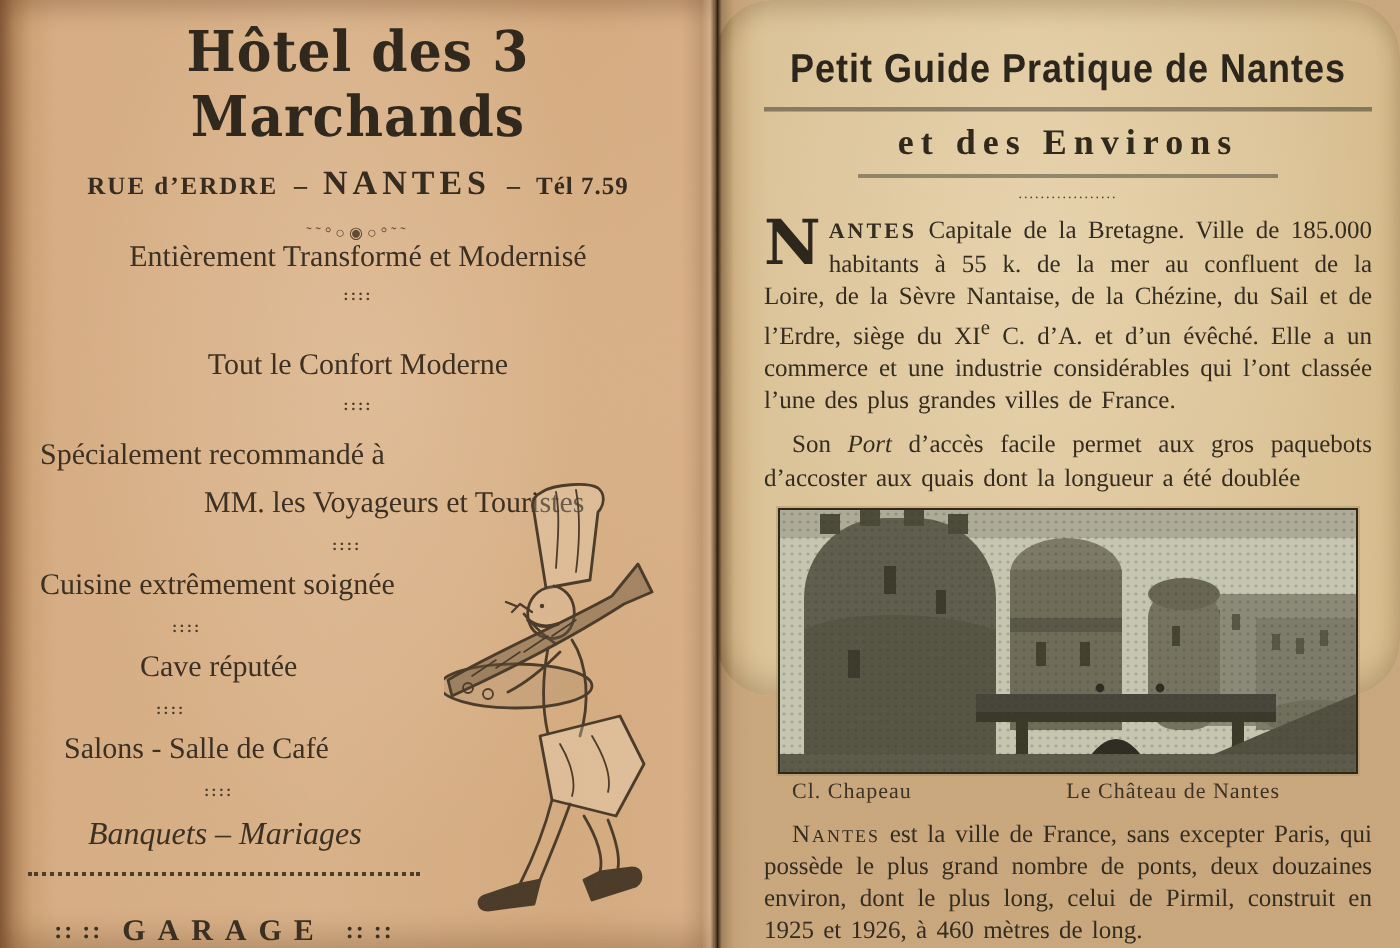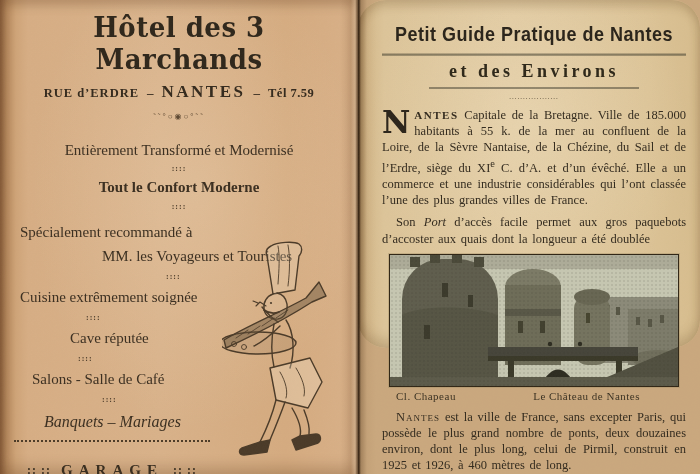--- a/index.html
+++ b/index.html
@@ -23,23 +23,23 @@
   }
   .lp-address{margin-top:9px;text-align:center;font-weight:bold;color:#33291d;white-space:nowrap;}
   .lp-street{font-size:12.5px;letter-spacing:1px;}
   .lp-city{font-size:17px;letter-spacing:2.5px;}
   .lp-sep{font-size:13px;padding:0 4px;}
   .lp-phone{font-size:12.5px;letter-spacing:.5px;}
   .lp-ornament{margin-top:10px;text-align:center;font-size:8px;letter-spacing:2px;color:#5d4832;}
   .lp-line{font-size:15px;color:#3a2e20;}
   .lc{text-align:center;}
   .lp-divider{font-size:8px;font-weight:bold;letter-spacing:1px;color:#4a3a28;line-height:8px;}
-  .l-transformed{margin-top:21px;}
+  .l-transformed{}
   .d1{margin-top:6px;text-align:center;}
-  .l-confort{margin-top:6px;font-weight:bold;}
+  .l-confort{margin-top:23px;}
   .d2{margin-top:7px;text-align:center;}
   .l-recommande{margin-top:13px;padding-left:6px;}
   .l-voyageurs{margin-top:7px;padding-left:88px;}
   .d3{margin-top:8px;padding-left:152px;}
   .l-cuisine{margin-top:8px;padding-left:6px;}
   .d4{margin-top:8px;padding-left:72px;}
   .l-cave{margin-top:8px;padding-left:56px;}
   .d5{margin-top:8px;padding-left:64px;}
   .l-salons{margin-top:8px;padding-left:18px;}
   .d6{margin-top:8px;padding-left:88px;}

